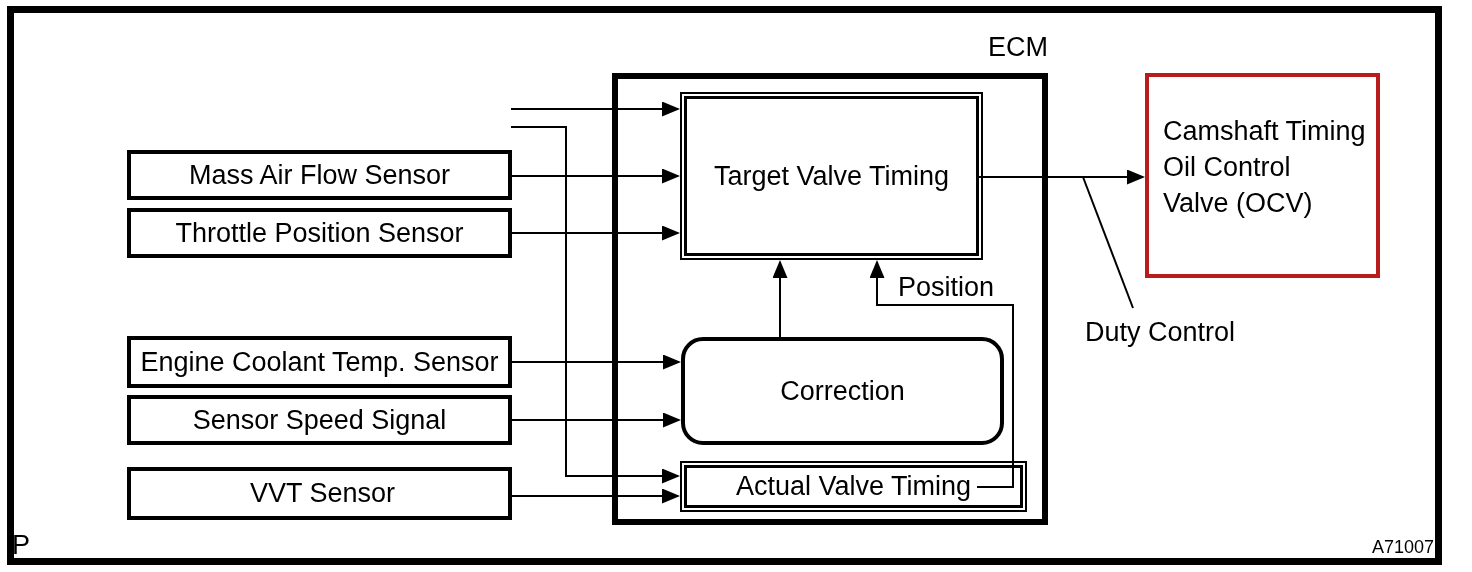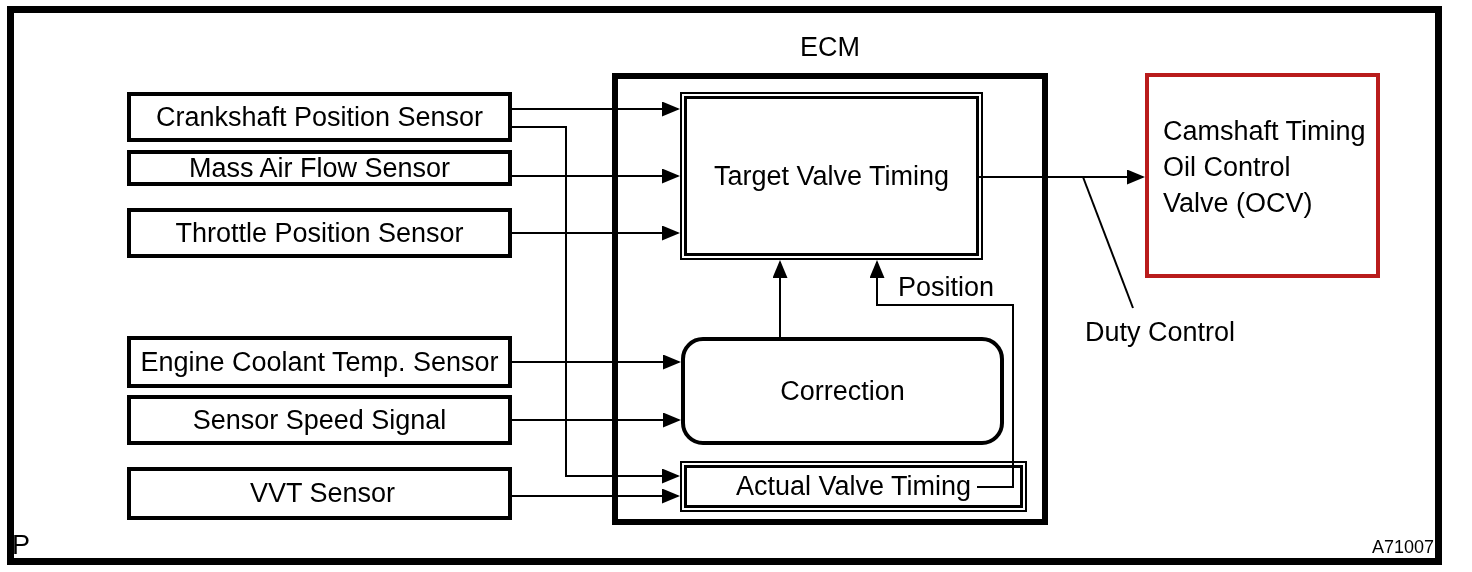--- a/index.html
+++ b/index.html
@@ -25,21 +25,21 @@
     background: #fff;
   }
   .sensor { left: 127px; width: 385px; }
   .ecm-box {
     left: 612px; top: 73px; width: 436px; height: 452px;
     border: 6px solid #000;
     background: transparent;
   }
   .ecm-label {
     left: 612px; top: 32px; width: 436px;
-    text-align: center; font-size: 27px;
+    text-align: right; font-size: 27px;
   }
   .double {
     border: 3px solid #000;
     outline: 2px solid #000;
     outline-offset: 2px;
     background: #fff;
   }
   .tvt { left: 684px; top: 96px; width: 295px; height: 160px; }
   .correction { left: 681px; top: 337px; width: 323px; height: 108px; border-radius: 22px; }
   .avt { left: 684px; top: 465px; width: 339px; height: 43px; }
@@ -60,24 +60,21 @@
 </head>
 <body>
 
 <div class="canvas">
 
   <div class="abs frame"></div>
 
   <div class="abs ecm-label">ECM</div>
   <div class="abs ecm-box"></div>
 
-  <div class="abs box sensor" style="top:92px;height:50px;">
-    <span>Crankshaft Position Sensor</span>
-  </div>
-  <div class="abs box sensor" style="top:150px;height:36px;align-items:center;">
+  <div class="abs box sensor" style="top:150px;height:50px;align-items:center;">
     <span>Mass Air Flow Sensor</span>
   </div>
   <div class="abs box sensor" style="top:208px;height:50px;">
     <span>Throttle Position Sensor</span>
   </div>
   <div class="abs box sensor" style="top:336px;height:52px;">
     <span>Engine Coolant Temp. Sensor</span>
   </div>
   <div class="abs box sensor" style="top:395px;height:50px;">
     <span>Sensor Speed Signal</span>

